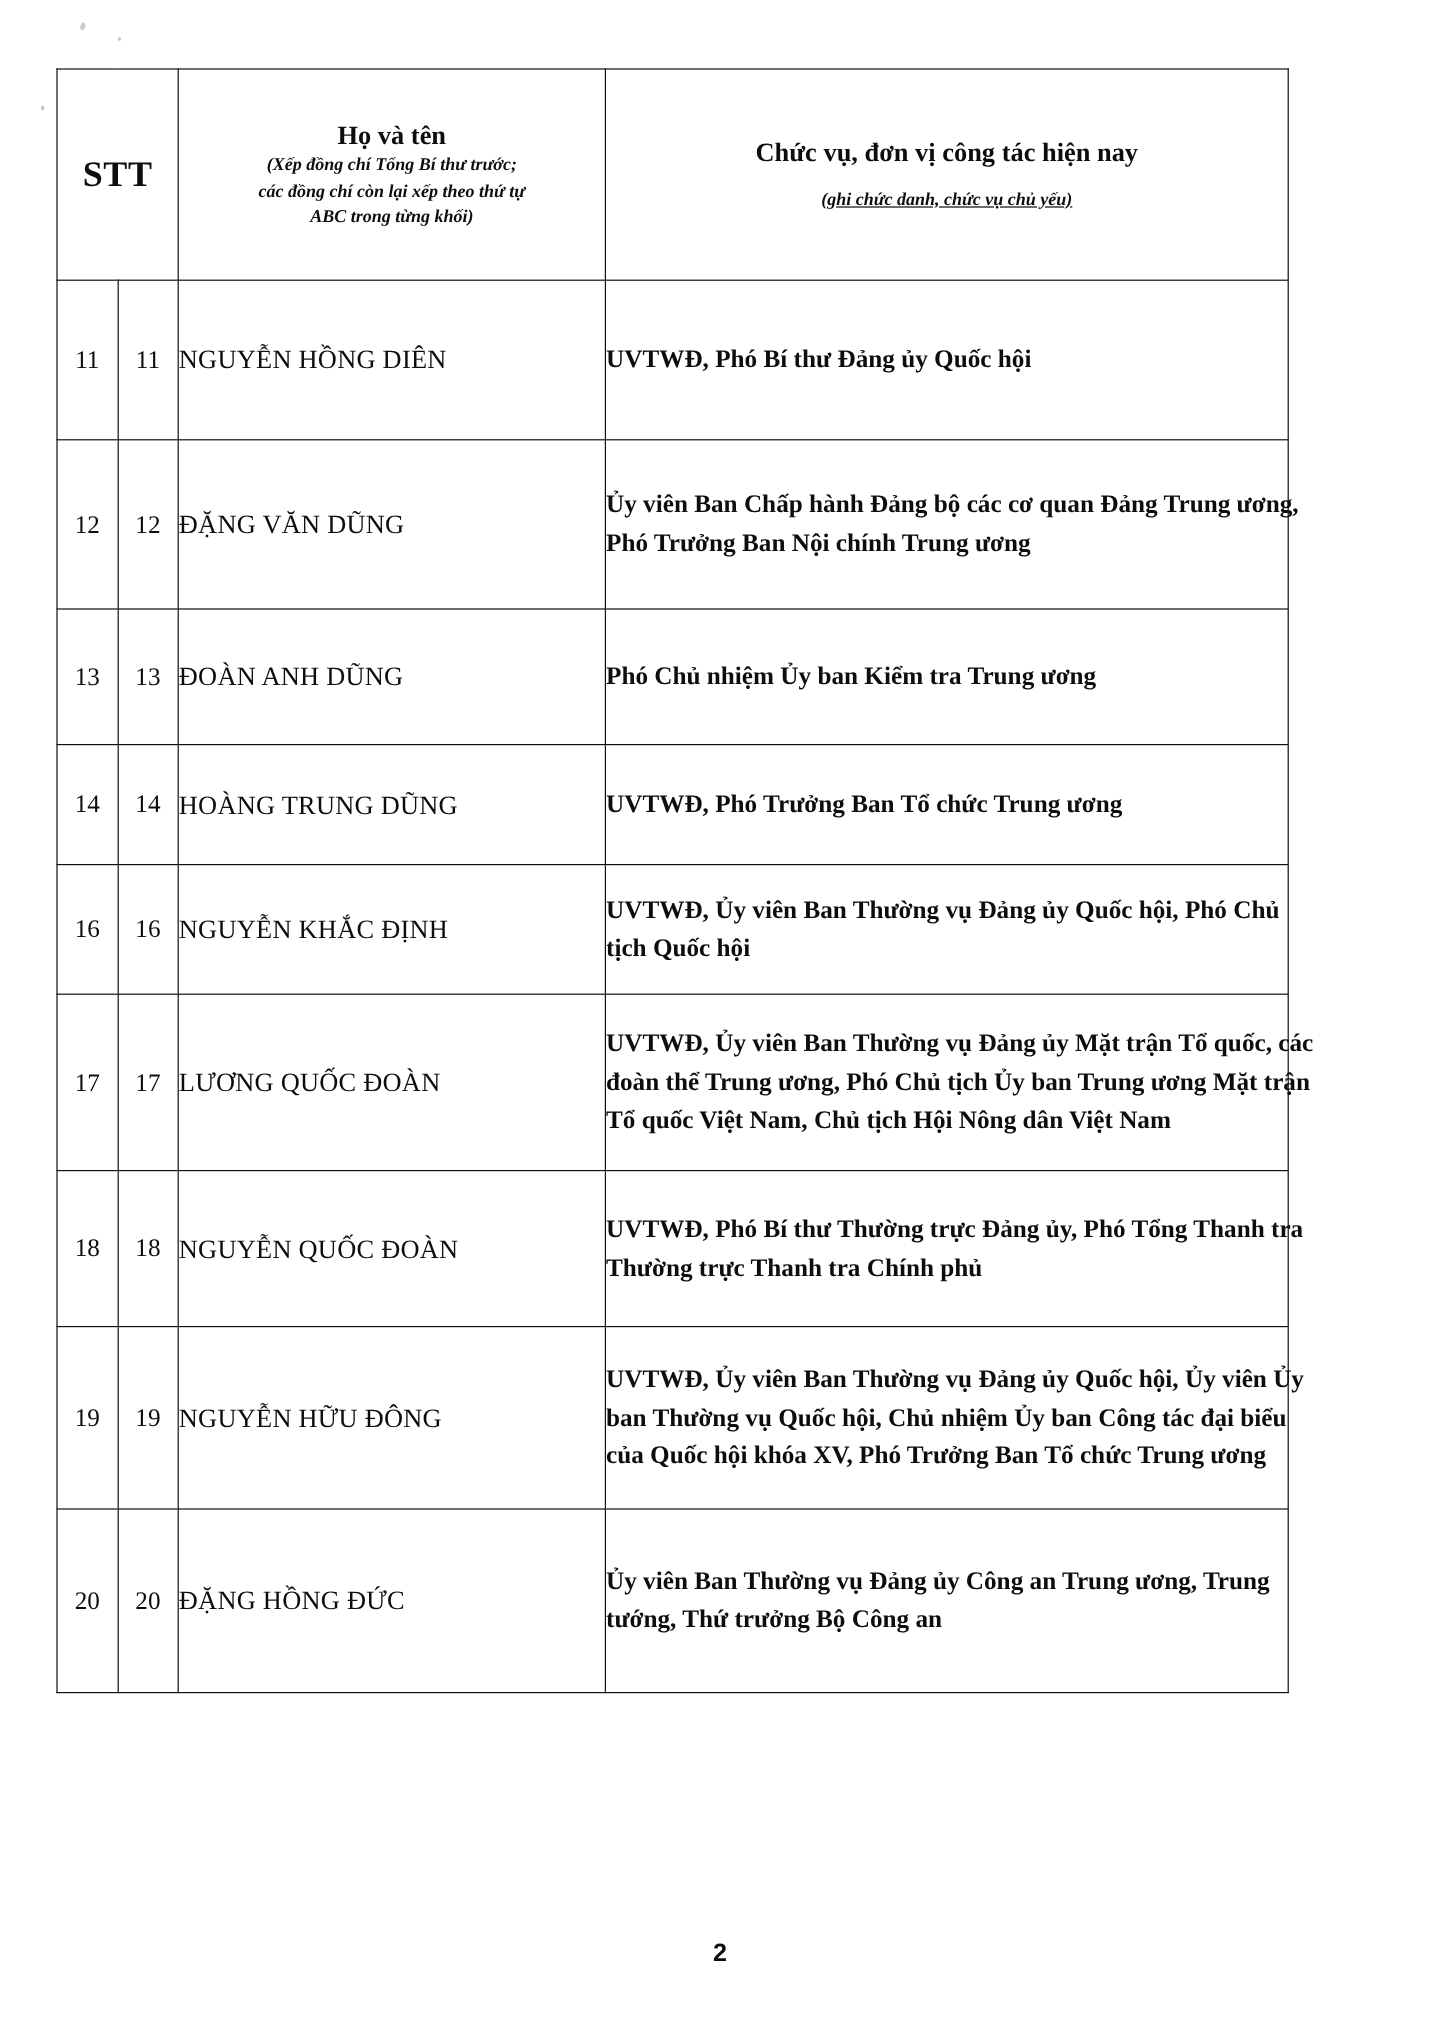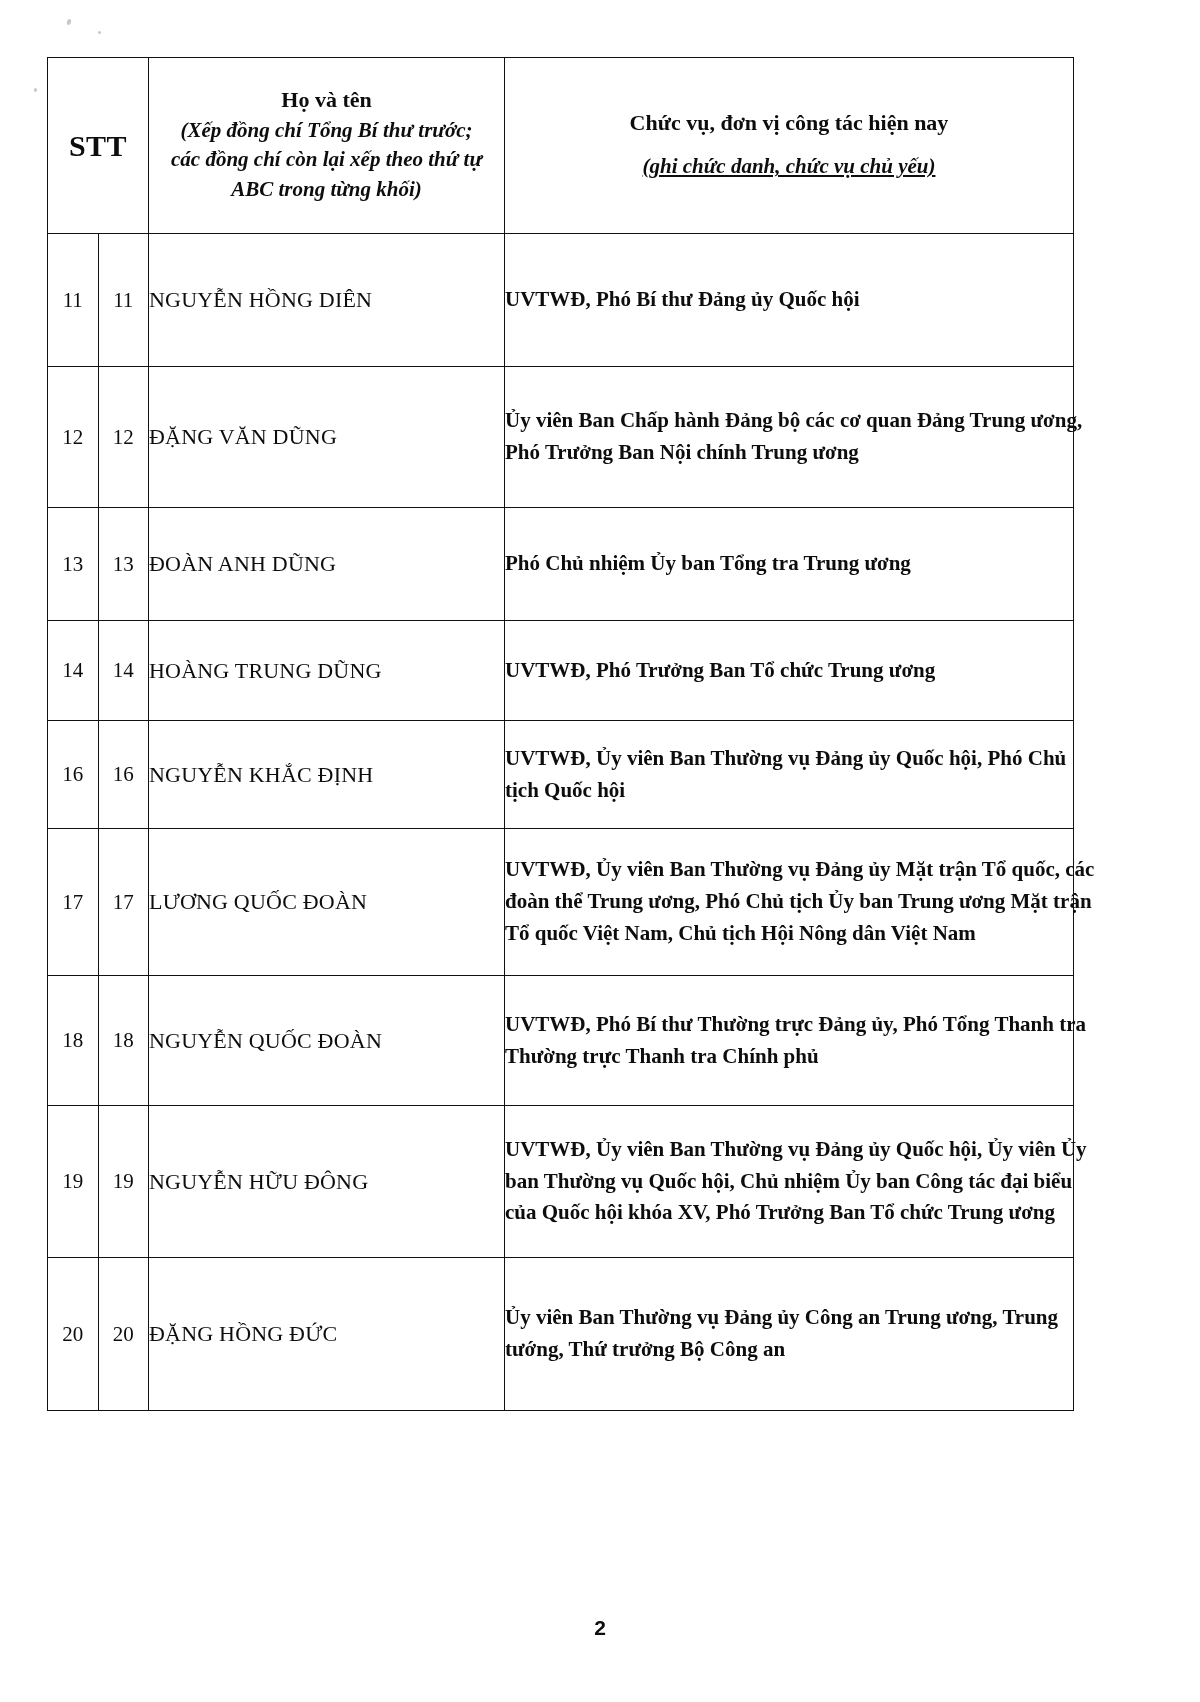--- a/index.html
+++ b/index.html
@@ -71,21 +71,21 @@
     text-align: center;
     padding: 10px 16px 14px 16px;
   }
   .hdr-title {
     font-weight: bold;
     font-size: 22px;
     line-height: 1.25;
   }
   .hdr-sub {
     font-style: italic;
-    font-size: 21px;
+    font-size: 15px;
     line-height: 1.42;
     margin-top: 2px;
   }
   .hdr-sub div { white-space: nowrap; }
   .hdr-role .hdr-sub { margin-top: 16px; text-decoration: underline; }
 
   
   tbody tr td { font-size: 21.5px; }
 
   td.c-num {
@@ -188,21 +188,21 @@
           <span class="rl">Ủy viên Ban Chấp hành Đảng bộ các cơ quan Đảng Trung ương,</span>
           <span class="rl">Phó Trưởng Ban Nội chính Trung ương</span>
         </td>
       </tr>
 
       <tr class="r-13">
         <td class="c-num">13</td>
         <td class="c-idx">13</td>
         <td class="c-name">ĐOÀN ANH DŨNG</td>
         <td class="c-role">
-          <span class="rl">Phó Chủ nhiệm Ủy ban Tổng tra Trung ương</span>
+          <span class="rl">Phó Chủ nhiệm Ủy ban Kiểm tra Trung ương</span>
         </td>
       </tr>
 
       <tr class="r-14">
         <td class="c-num">14</td>
         <td class="c-idx">14</td>
         <td class="c-name">HOÀNG TRUNG DŨNG</td>
         <td class="c-role">
           <span class="rl">UVTWĐ, Phó Trưởng Ban Tổ chức Trung ương</span>
         </td>

